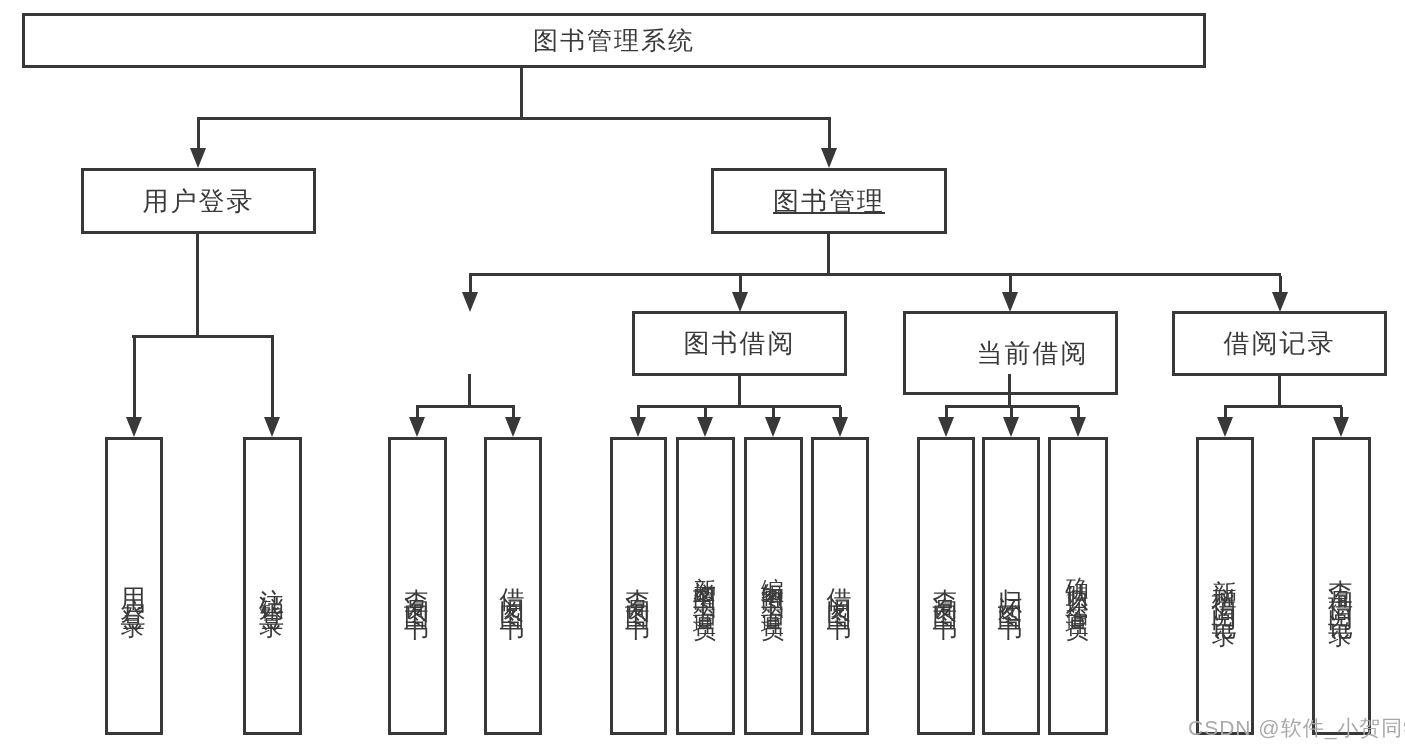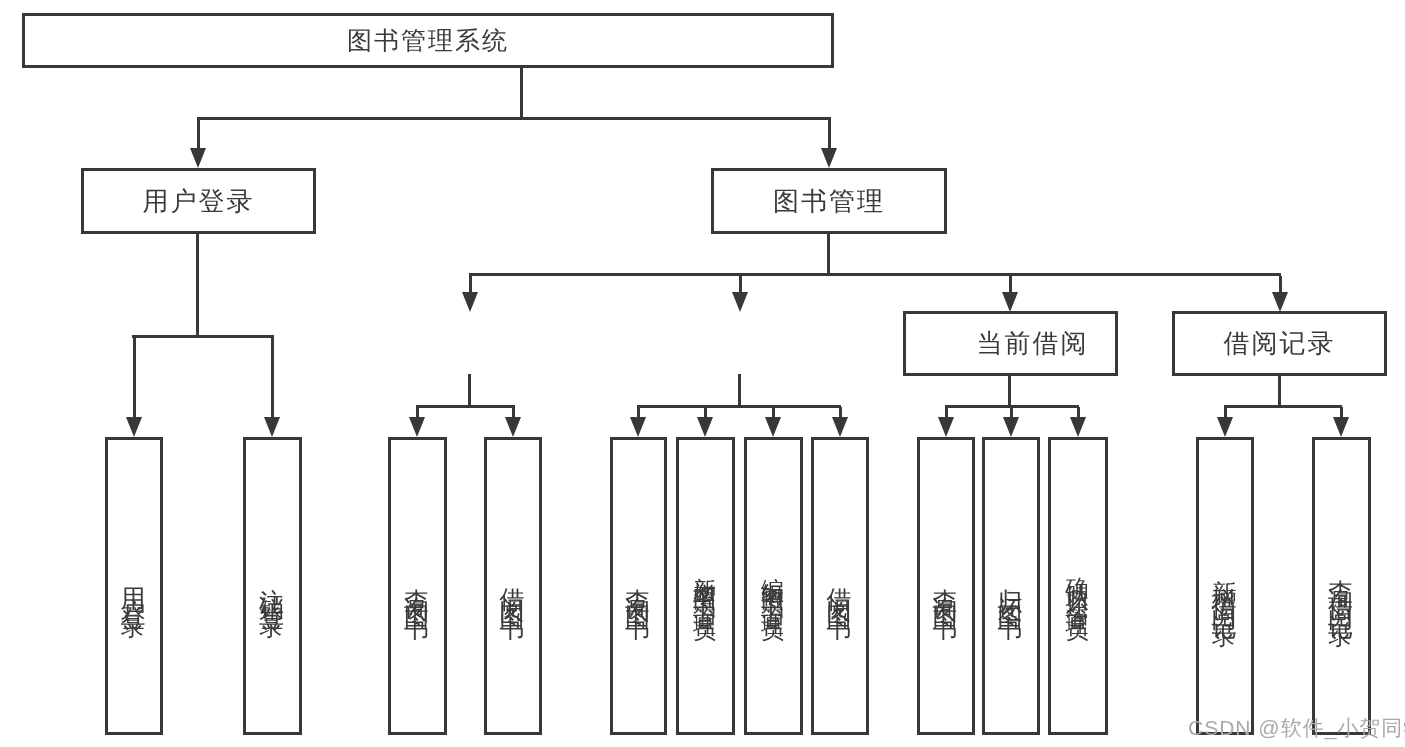--- a/index.html
+++ b/index.html
@@ -47,35 +47,35 @@
     color:#a9a9a9;
     letter-spacing:1px;
     white-space:nowrap;
   }
 </style>
 </head>
 <body>
 
 <div class="canvas">
 
-  <div class="box hbox root" style="left:22px;top:13px;width:812px;height:55px;">图书管理系统</div>
+  <div class="box hbox root" style="left:22px;top:13px;width:1184px;height:55px;">图书管理系统</div>
 
   <div class="line" style="left:520px;top:66px;width:3px;height:53px;"></div>
   <div class="line" style="left:197px;top:117px;width:634px;height:3px;"></div>
   <div class="arrow" style="left:190px;top:119px;height:49px;">
     <div class="stem"></div>
       <div class="head"></div>
   </div>
   <div class="arrow" style="left:821px;top:119px;height:49px;">
     <div class="stem"></div>
       <div class="head"></div>
   </div>
 
   <div class="box hbox" style="left:81px;top:168px;width:235px;height:66px;">用户登录</div>
-  <div class="box hbox" style="left:711px;top:168px;width:236px;height:66px;">图书管理</div>
+  <div class="box hbox" style="left:711px;top:168px;width:236px;height:66px;text-decoration:underline;">图书管理</div>
 
   <div class="line" style="left:196px;top:232px;width:3px;height:105px;"></div>
   <div class="line" style="left:132px;top:335px;width:142px;height:3px;"></div>
   <div class="arrow" style="left:126px;top:337px;height:100px;">
     <div class="stem"></div>
       <div class="head"></div>
   </div>
   <div class="arrow" style="left:264px;top:337px;height:100px;">
     <div class="stem"></div>
       <div class="head"></div>
@@ -93,21 +93,22 @@
   </div>
   <div class="arrow" style="left:1002px;top:276px;height:36px;">
     <div class="stem"></div>
       <div class="head"></div>
   </div>
   <div class="arrow" style="left:1272px;top:276px;height:36px;">
     <div class="stem"></div>
       <div class="head"></div>
   </div>
 
-  <div class="box hbox" style="left:903px;top:311px;width:215px;height:65px;padding-left:44px;">当前借阅</div>
+  <div class="box hbox" style="left:632px;top:311px;width:215px;height:65px;">图书借阅</div>
+  <div class="box hbox" style="left:903px;top:311px;width:215px;height:84px;padding-left:44px;">当前借阅</div>
   <div class="box hbox" style="left:1172px;top:311px;width:215px;height:65px;">借阅记录</div>
 
   <div class="line" style="left:468px;top:374px;width:3px;height:33px;"></div>
   <div class="line" style="left:416px;top:405px;width:99px;height:3px;"></div>
   <div class="arrow" style="left:409px;top:407px;height:30px;">
     <div class="stem"></div>
       <div class="head"></div>
   </div>
   <div class="arrow" style="left:505px;top:407px;height:30px;">
     <div class="stem"></div>

